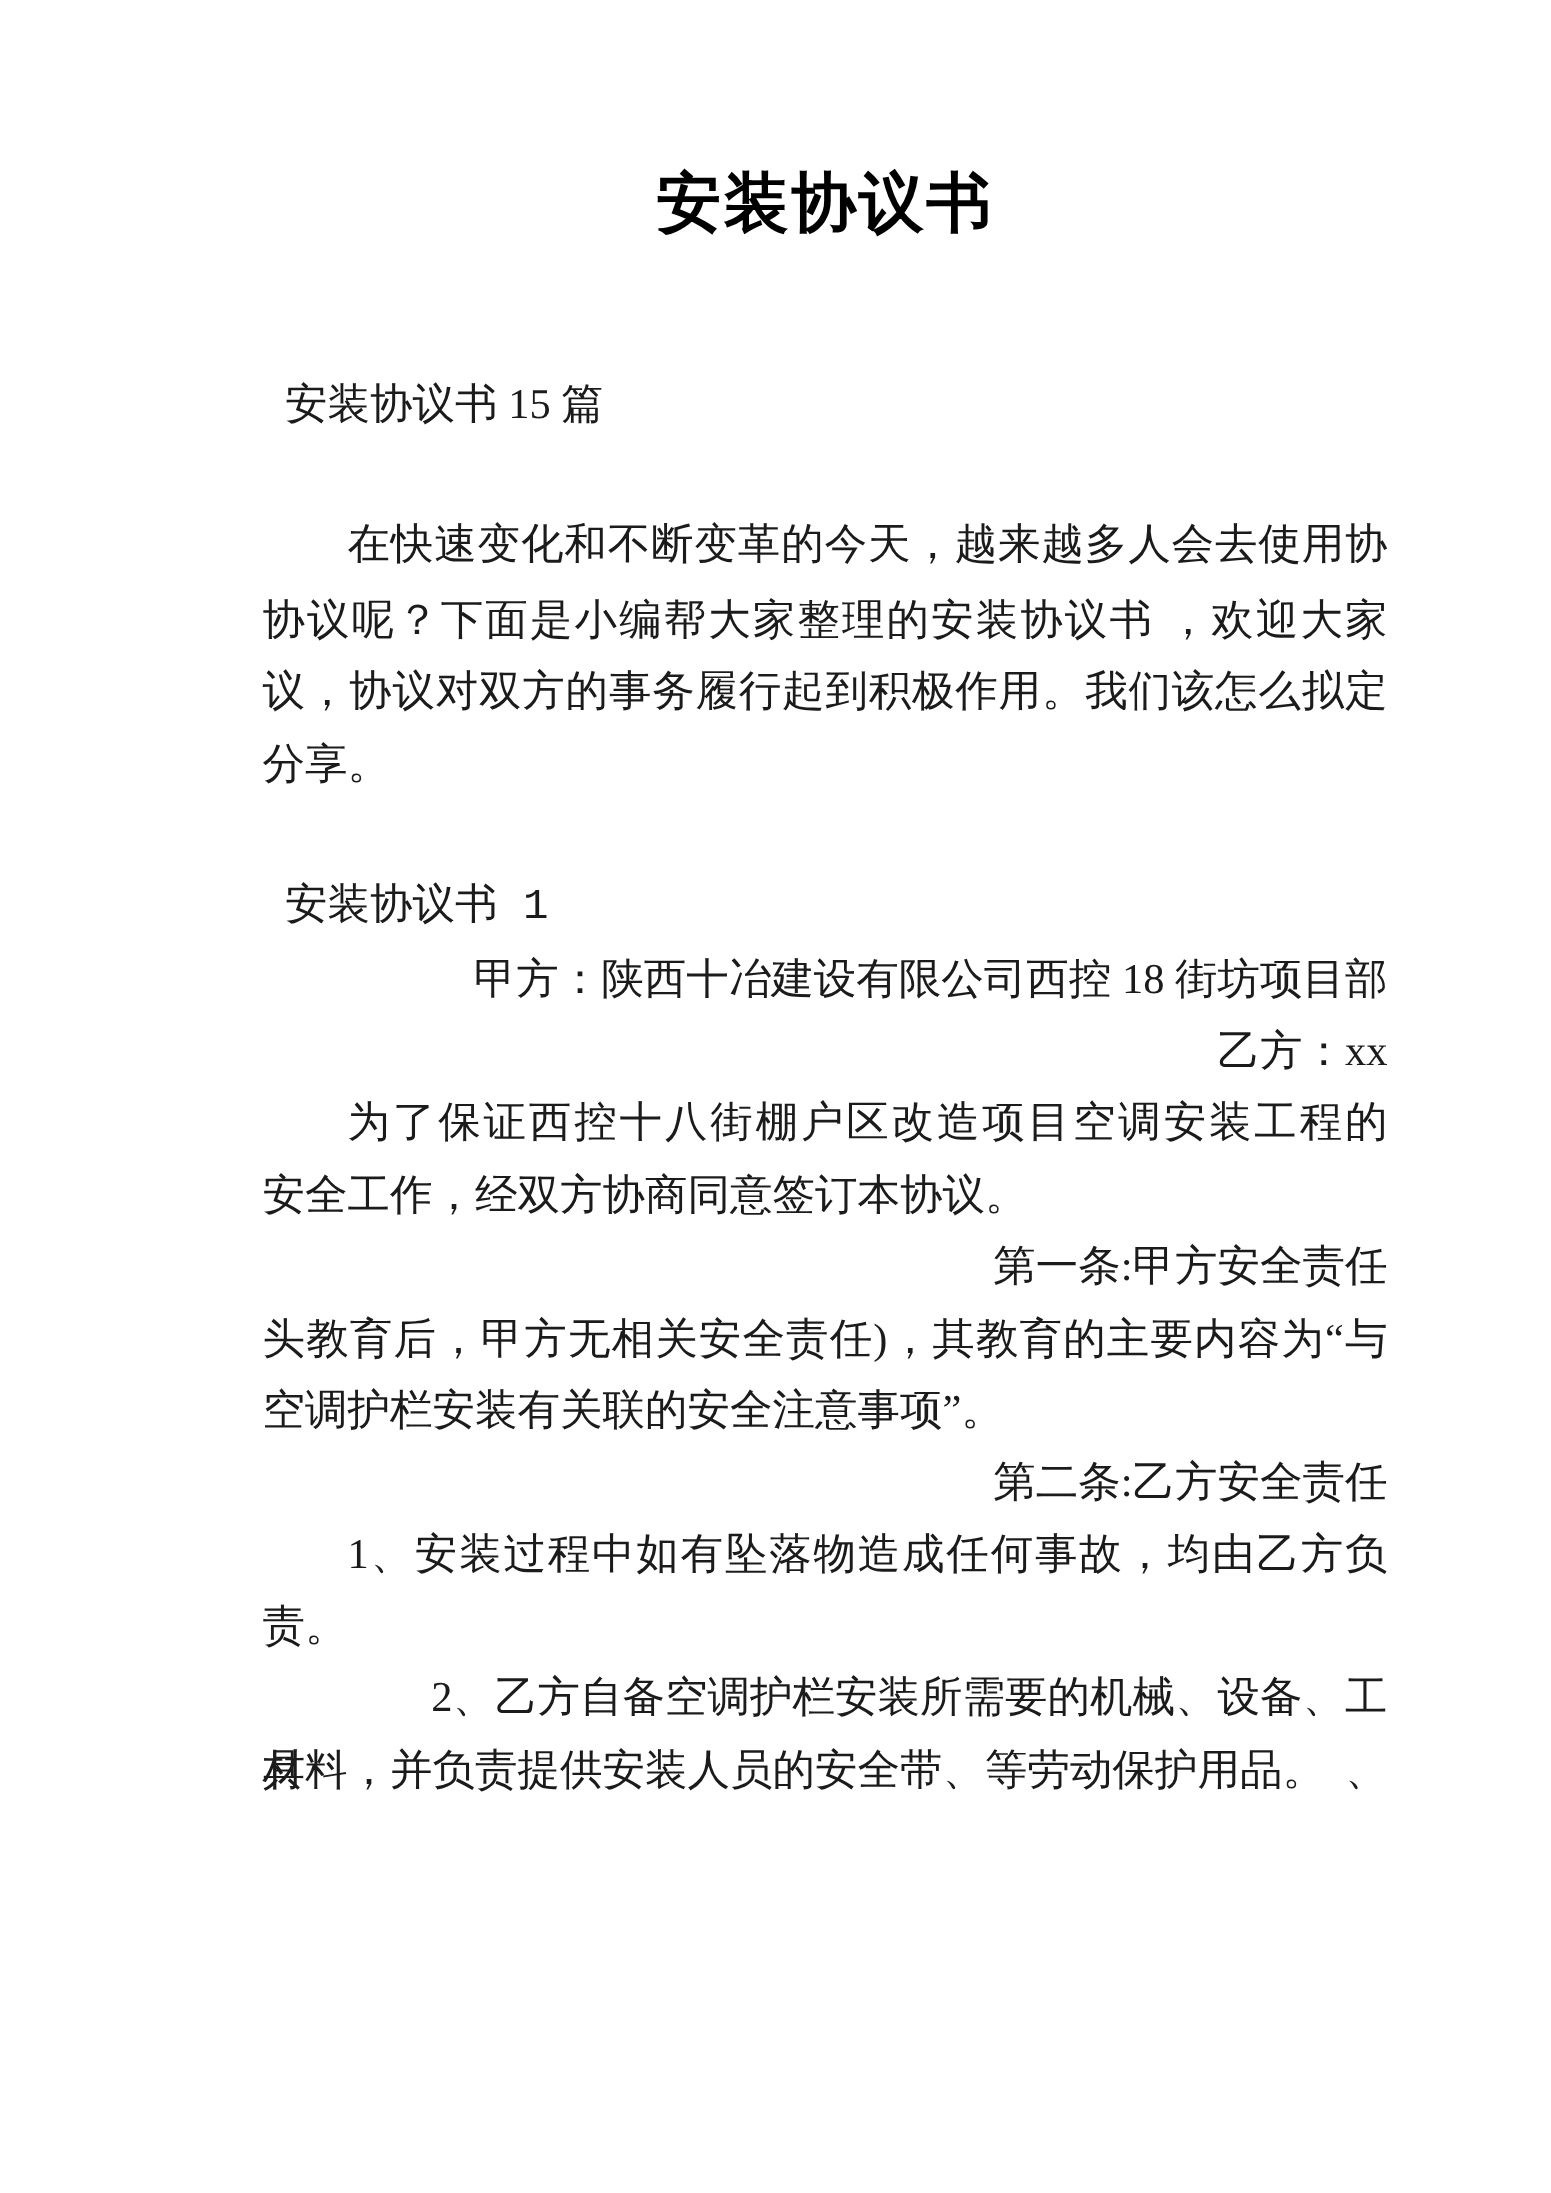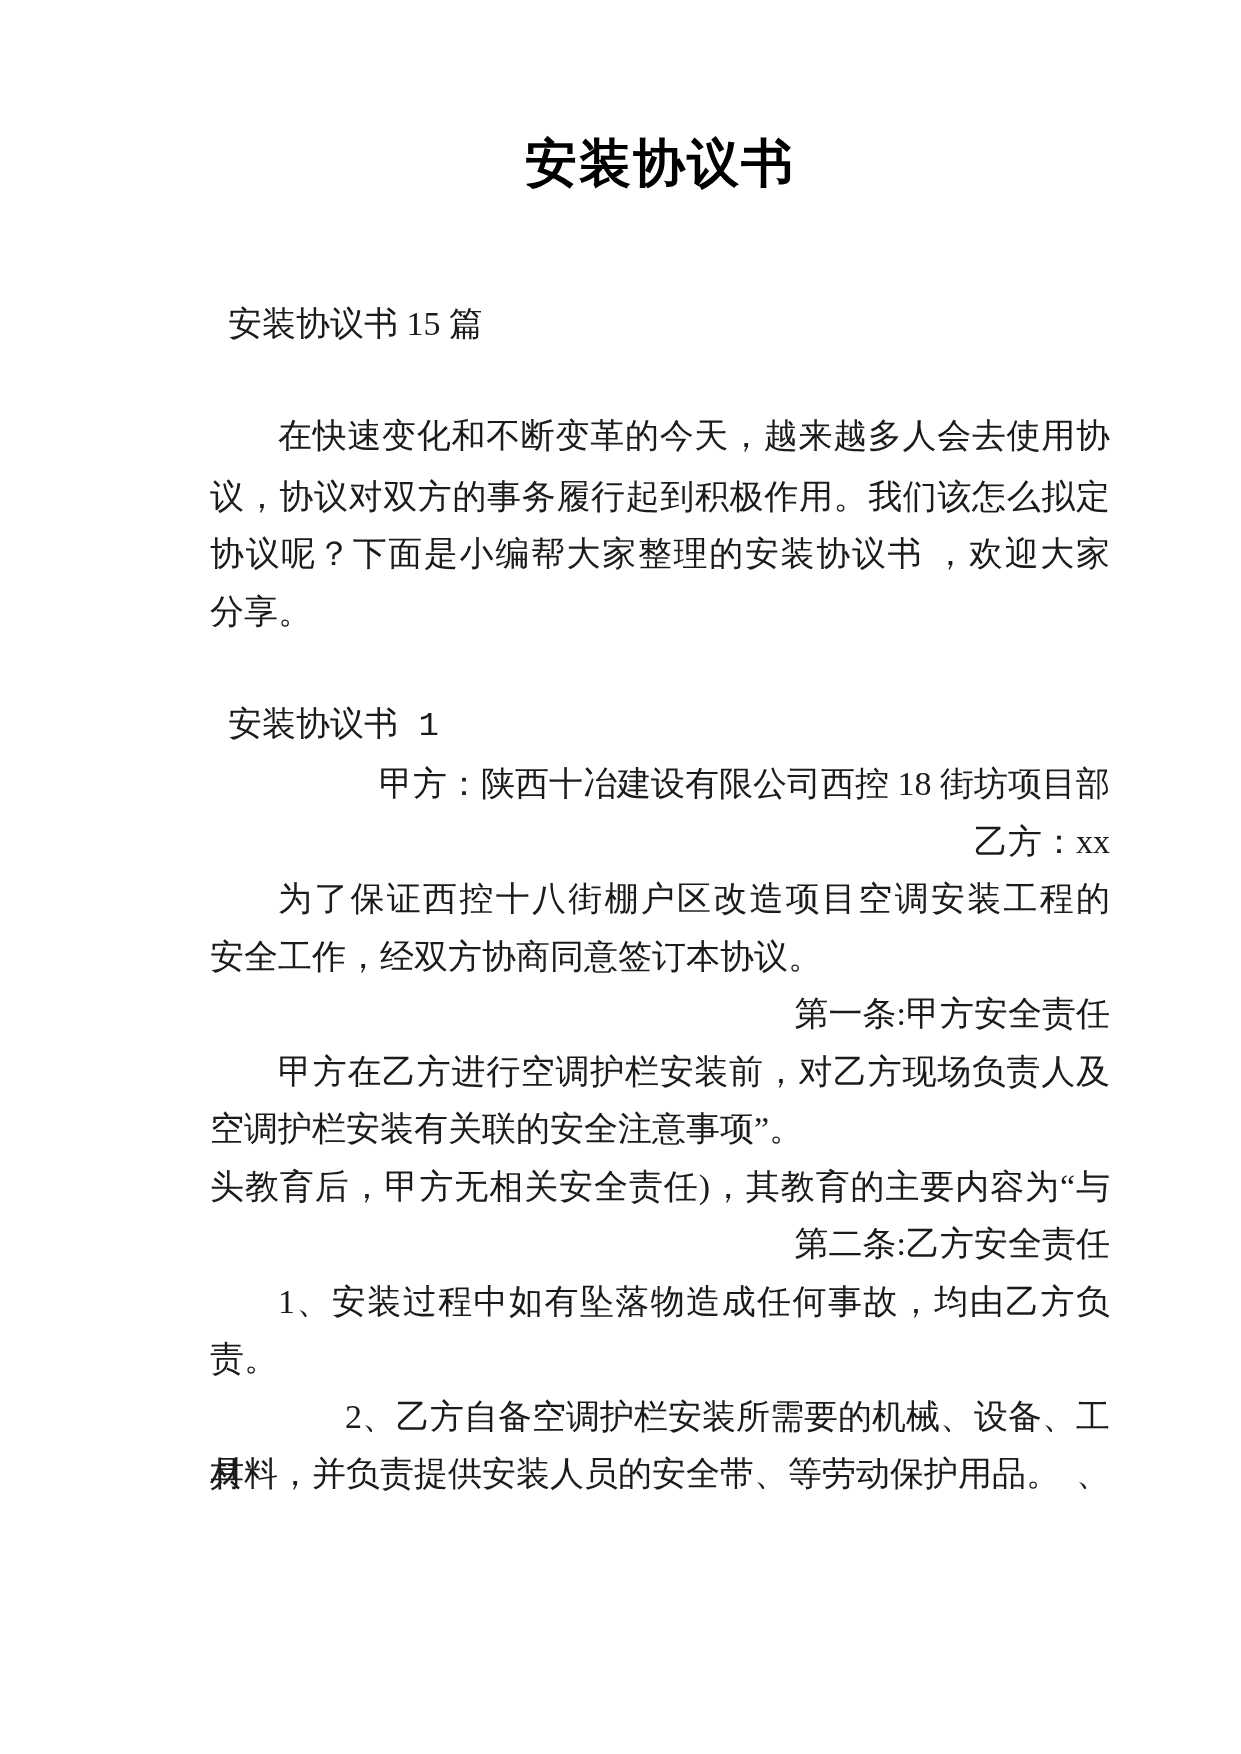--- a/index.html
+++ b/index.html
@@ -67,37 +67,36 @@
 
 <div class="doc-page">
 
   <div class="doc-title">安装协议书</div>
 
   <div class="doc-body">
 
     <div class="line h-offset">安装协议书 15 篇</div>
 
     <div class="line indent jfull gap-before">在快速变化和不断变革的今天，越来越多人会去使用协</div>
+    <div class="line jfull">协议呢？下面是小编帮大家整理的安装协议书 ，欢迎大家</div>
     <div class="line jfull">议，协议对双方的事务履行起到积极作用。我们该怎么拟定</div>
-    <div class="line jfull">协议呢？下面是小编帮大家整理的安装协议书 ，欢迎大家</div>
     <div class="line">分享。</div>
 
     <div class="line h-offset gap-before">安装协议书 1</div>
 
     <div class="line indent">甲方：陕西十冶建设有限公司西控 18 街坊项目部</div>
     <div class="line indent">乙方：xx</div>
 
     <div class="line indent jfull">为了保证西控十八街棚户区改造项目空调安装工程的</div>
     <div class="line">安全工作，经双方协商同意签订本协议。</div>
 
     <div class="line indent">第一条:甲方安全责任</div>
 
-    <div class="line indent jfull">甲方在乙方进行空调护栏安装前，对乙方现场负责人及</div>
+    <div class="line jfull">头教育后，甲方无相关安全责任)，其教育的主要内容为“与</div>
     <div class="line">空调护栏安装有关联的安全注意事项”。</div>
-    <div class="line jfull">头教育后，甲方无相关安全责任)，其教育的主要内容为“与</div>
 
     <div class="line indent">第二条:乙方安全责任</div>
 
     <div class="line indent jfull">1、安装过程中如有坠落物造成任何事故，均由乙方负</div>
     <div class="line">责。</div>
 
     <div class="line indent jfull">2、乙方自备空调护栏安装所需要的机械、设备、工具、</div>
     <div class="line">材料，并负责提供安装人员的安全带、等劳动保护用品。</div>
 
   </div>

